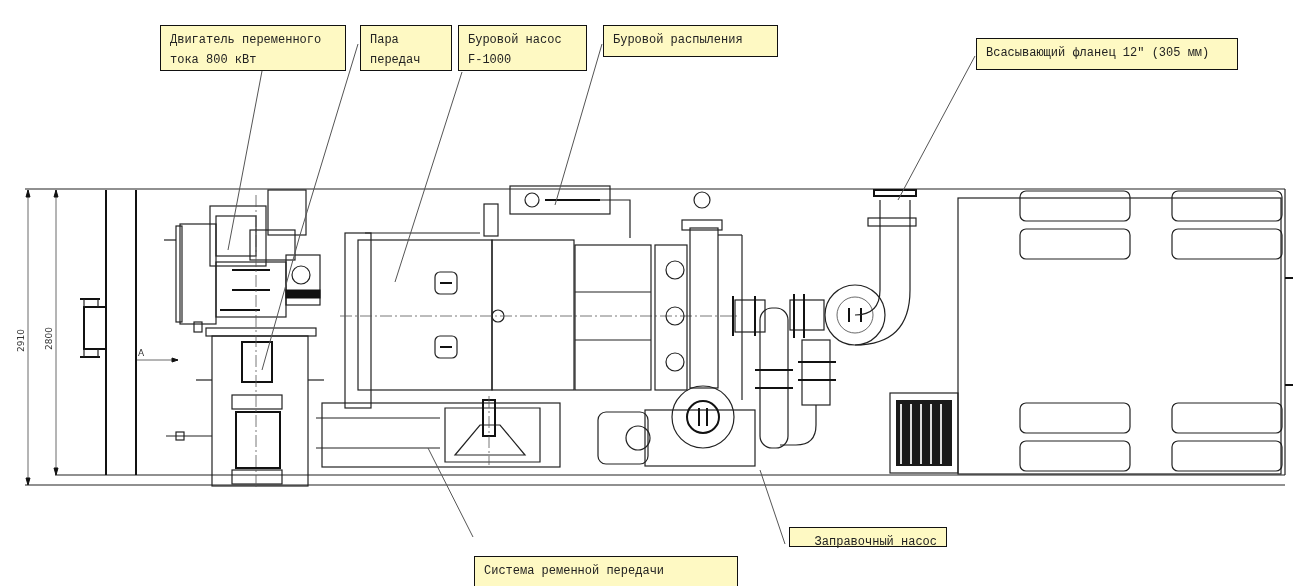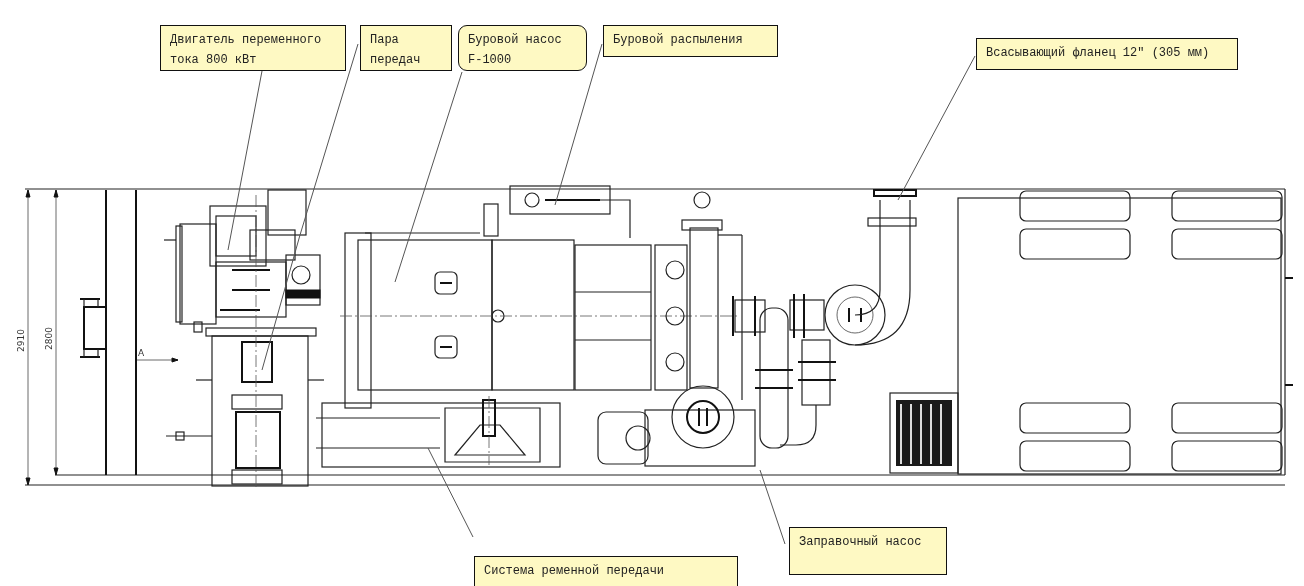--- a/index.html
+++ b/index.html
@@ -203,18 +203,18 @@
     <line class="leader" x1="975" y1="56" x2="898" y2="200"></line>
     <line class="leader" x1="473" y1="537" x2="428" y2="448"></line>
     <line class="leader" x1="785" y1="544" x2="760" y2="470"></line>
   </g>
 </svg>
 
 <div class="label" style="left:160px;top:25px;width:186px;height:46px;">Двигатель переменного
 тока 800 кВт</div>
 <div class="label" style="left:360px;top:25px;width:92px;height:46px;">Пара
 передач</div>
-<div class="label" style="left:458px;top:25px;width:129px;height:46px;border-radius:9px;">Буровой насос
+<div class="label" style="left:458px;top:25px;width:129px;height:46px;">Буровой насос
 F-1000</div>
 <div class="label" style="left:603px;top:25px;width:175px;height:32px;">Буровой распыления</div>
 <div class="label" style="left:976px;top:38px;width:262px;height:32px;">Всасывающий фланец 12" (305 мм)</div>
 <div class="label" style="left:474px;top:556px;width:264px;height:32px;">Система ременной передачи</div>
-<div class="label" style="left:789px;top:527px;width:158px;height:48px;">Заправочный насос</div>
+<div class="label" style="left:789px;top:527px;width:158px;height:20px;text-align:right;">Заправочный насос</div>
 
 </body></html>

